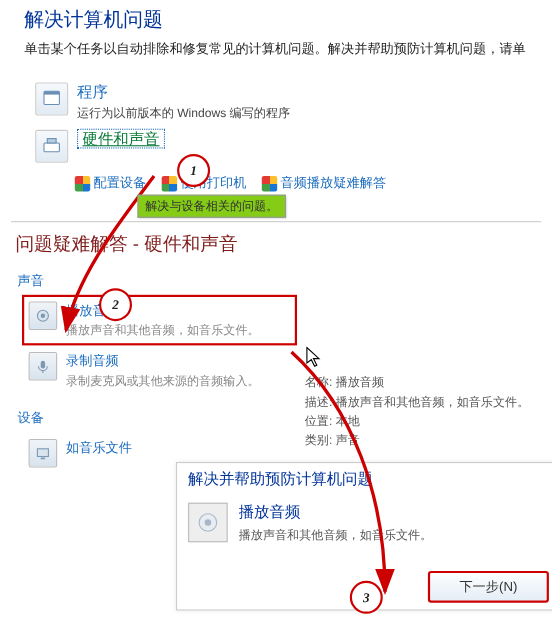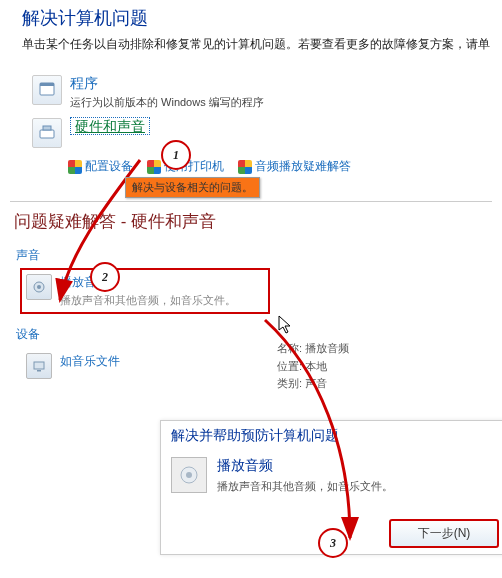--- a/index.html
+++ b/index.html
@@ -59,21 +59,21 @@
   .link-item { display:flex; align-items:center; gap:3px; cursor:pointer; }
   .shield {
     width:14px;height:14px;
     background: conic-gradient(#fbc02d 0 90deg,#1976d2 90deg 180deg,#43a047 180deg 270deg,#e53935 270deg 360deg);
     border-radius:2px;
     flex:0 0 14px;
   }
   .tooltip {
     position: absolute;
     left: 125px; top: 177px;
-    background: #f97316;
+    background: #84cc16;
     border: 1px solid #999;
     padding: 2px 6px;
     font-size: 11px;
     box-shadow: 1px 1px 2px rgba(0,0,0,0.25);
     z-index: 20;
   }
   .divider {
     border-top: 1px solid #ccc;
     margin: 26px 10px 4px 10px;
   }
@@ -166,21 +166,21 @@
   }
   .cursor {
     position:absolute; left:278px; top:315px; z-index:25;
   }
 </style>
 </head>
 <body>
 
 <div class="header-block">
   <h1 class="page-title">解决计算机问题</h1>
-  <div class="page-sub">单击某个任务以自动排除和修复常见的计算机问题。若要查看更多的故障修复方案，请单</div>
+  <div class="page-sub">单击某个任务以自动排除和修复常见的计算机问题。解决并帮助预防计算机问题，请单</div>
 
   <div class="section-row">
     <div class="section-icon">
       <svg width="18" height="18" viewBox="0 0 18 18">
           <rect x="2" y="2" width="14" height="12" rx="1" fill="#fff" stroke="#6a8fb5"></rect>
           <rect x="2" y="2" width="14" height="3" fill="#6a8fb5"></rect>
         </svg>
     </div>
     <div class="section-body">
       <span class="section-title">程序</span>
@@ -231,39 +231,53 @@
           <circle cx="7" cy="7" r="5" fill="#d9e4ee" stroke="#7d98b2"></circle>
           <circle cx="7" cy="7" r="2" fill="#7d98b2"></circle>
         </svg>
     </div>
     <div>
       <div class="item-title">播放音频</div>
       <div class="item-desc">播放声音和其他音频，如音乐文件。</div>
     </div>
   </div>
 
+  <div class="item">
+    <div class="small-icon">
+      <svg width="14" height="14" viewBox="0 0 14 14">
+          <rect x="5" y="2" width="4" height="7" rx="2" fill="#7d98b2"></rect>
+          <path d="M3 7a4 4 0 0 0 8 0" fill="none" stroke="#7d98b2"></path>
+          <line x1="7" y1="11" x2="7" y2="13" stroke="#7d98b2"></line>
+        </svg>
+    </div>
+    <div>
+      <div class="item-title">录制音频</div>
+      <div class="item-desc">录制麦克风或其他来源的音频输入。</div>
+    </div>
+  </div>
 </div>
 
 <div class="group-label" style="margin-top:12px;">设备</div>
 <div class="item-box">
   <div class="item">
     <div class="small-icon">
       <svg width="14" height="14" viewBox="0 0 14 14">
           <rect x="2" y="3" width="10" height="7" fill="#d9e4ee" stroke="#7d98b2"></rect>
           <rect x="5" y="11" width="4" height="1.5" fill="#7d98b2"></rect>
         </svg>
     </div>
     <div>
       <div class="item-title">如音乐文件</div>
     </div>
   </div>
 </div>
 
 <div class="info-panel">
   <div class="row"><span class="k">名称:</span> <span>播放音频</span></div>
+  <div class="row"><span class="k">描述:</span> <span>播放声音和其他音频，如音乐文件。</span></div>
   <div class="row"><span class="k">位置:</span> <span>本地</span></div>
   <div class="row"><span class="k">类别:</span> <span>声音</span></div>
 </div>
 
 <div class="bottom-box">
   <div class="bottom-heading">解决并帮助预防计算机问题</div>
   <div class="bottom-row">
     <div class="avatar">
       <svg width="22" height="22" viewBox="0 0 22 22">
           <circle cx="11" cy="11" r="8" fill="#e8edf2" stroke="#a8b7c6"></circle>

